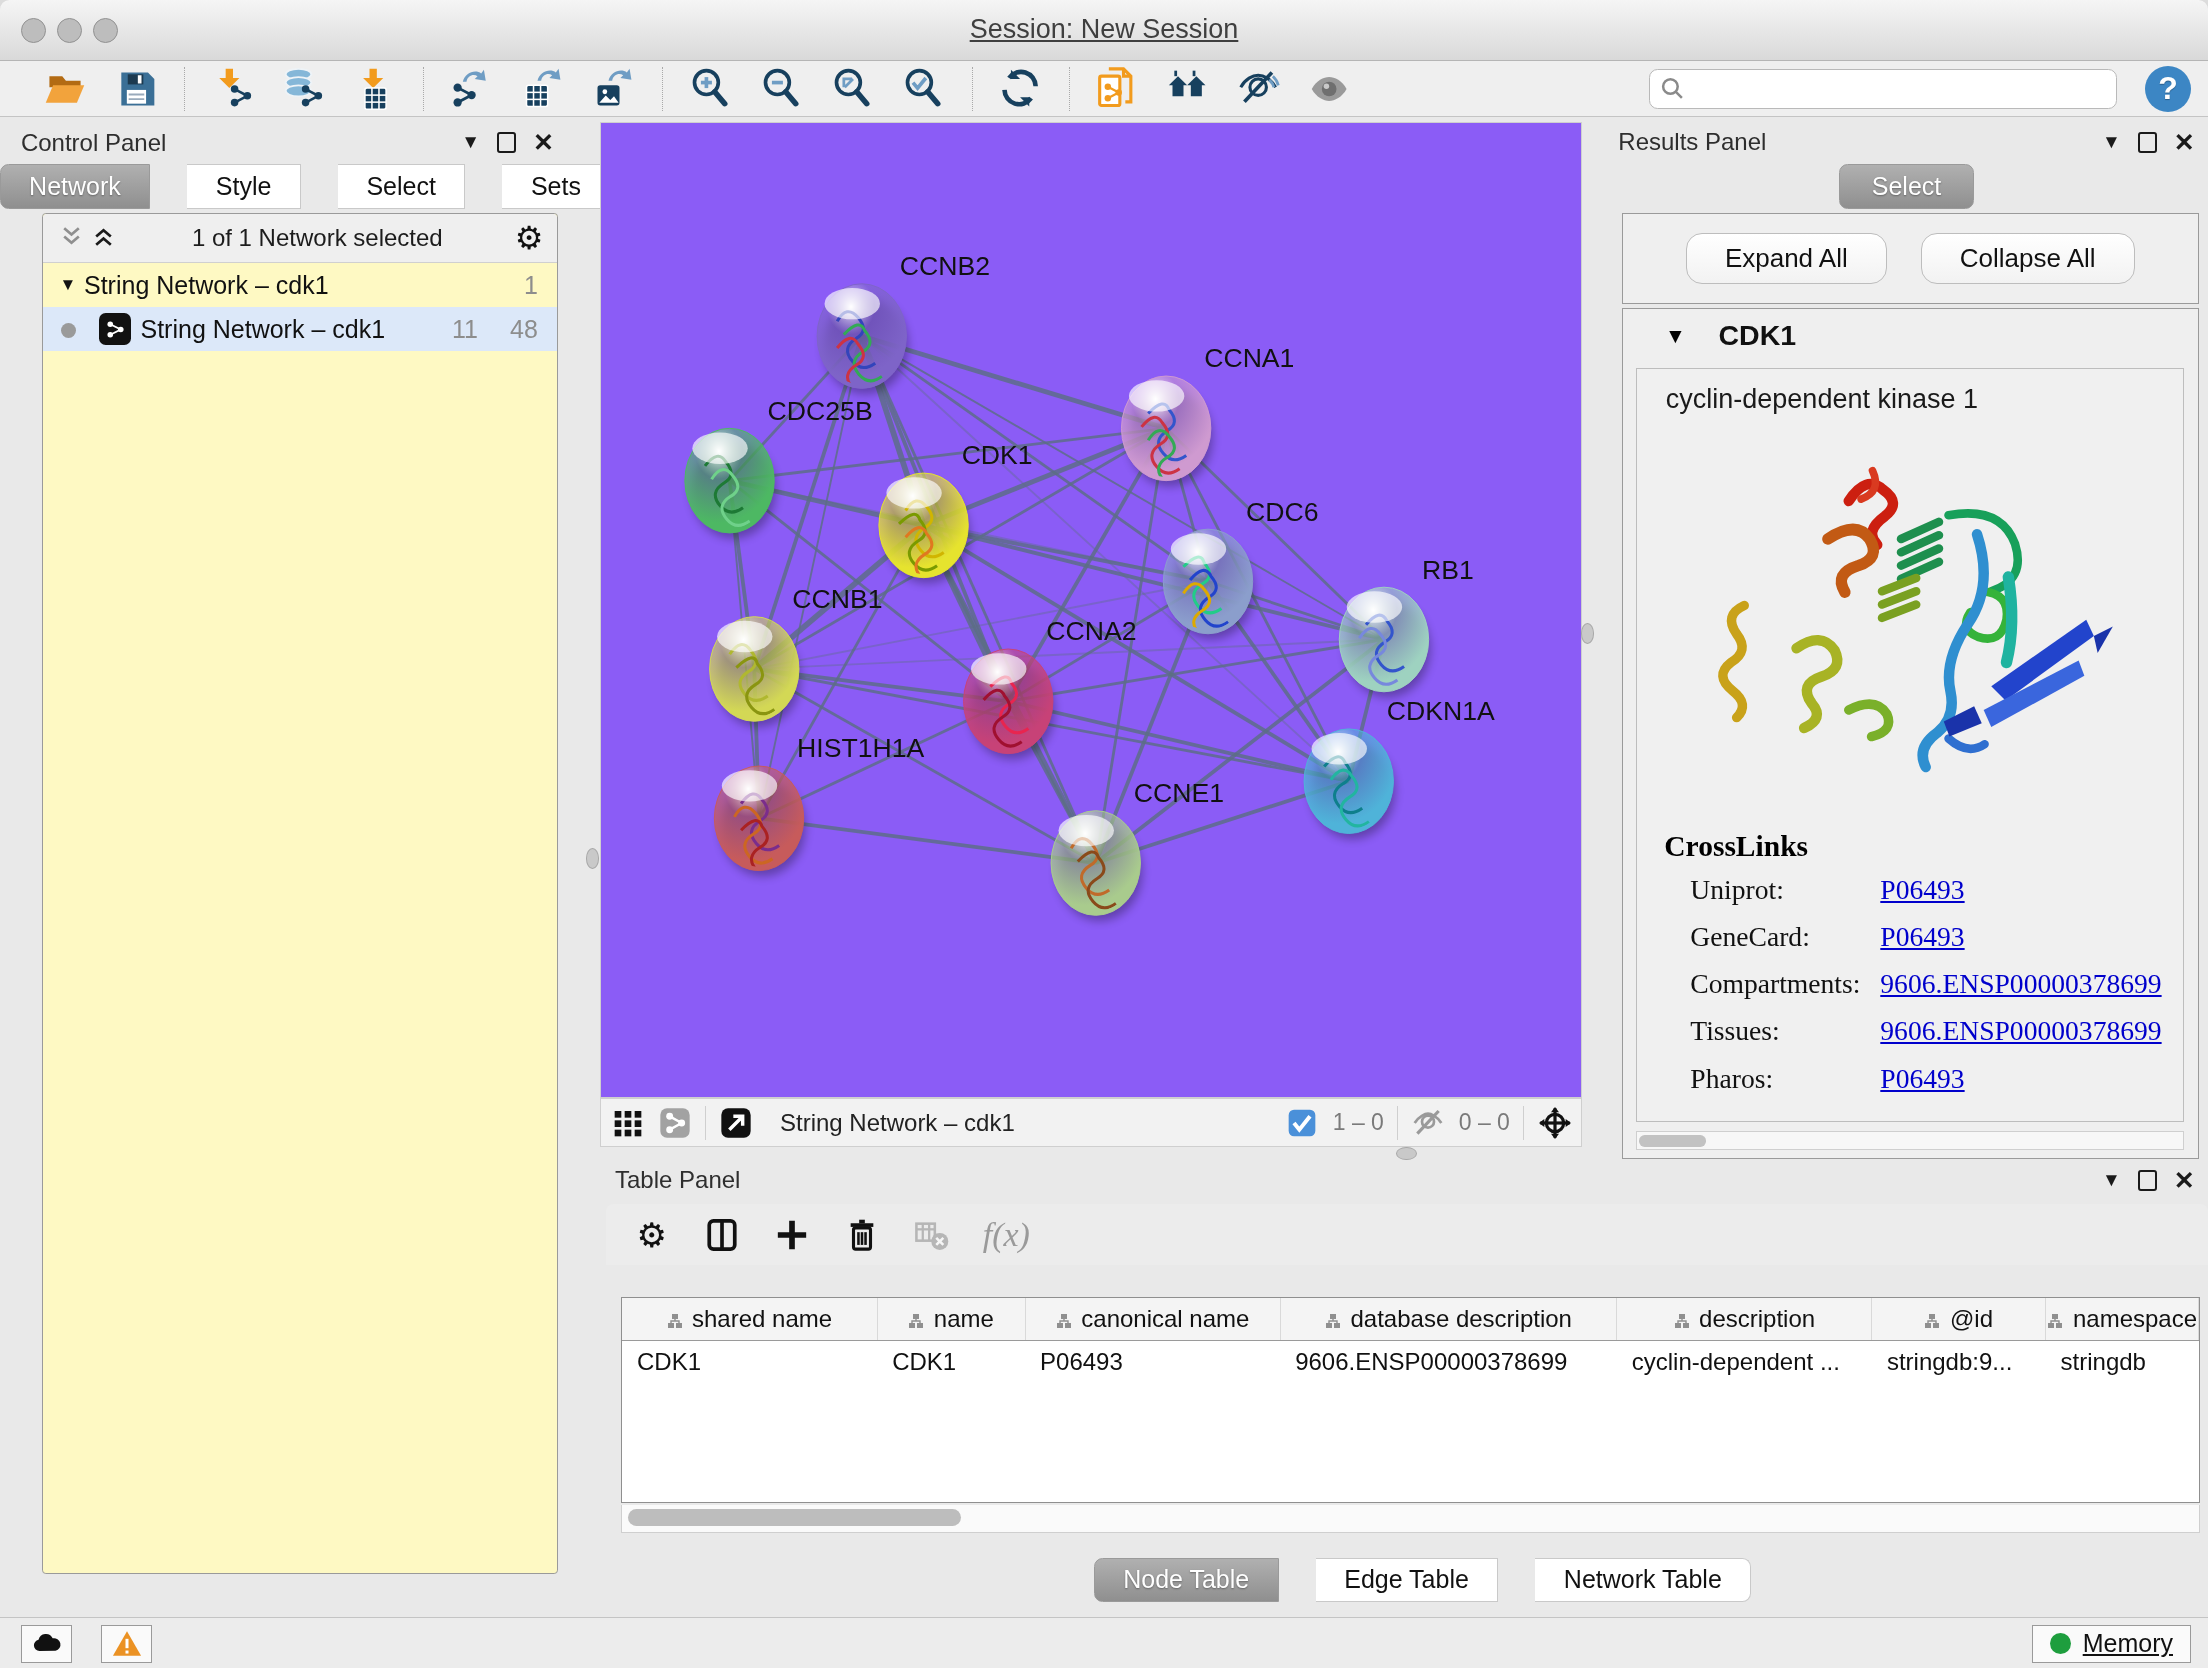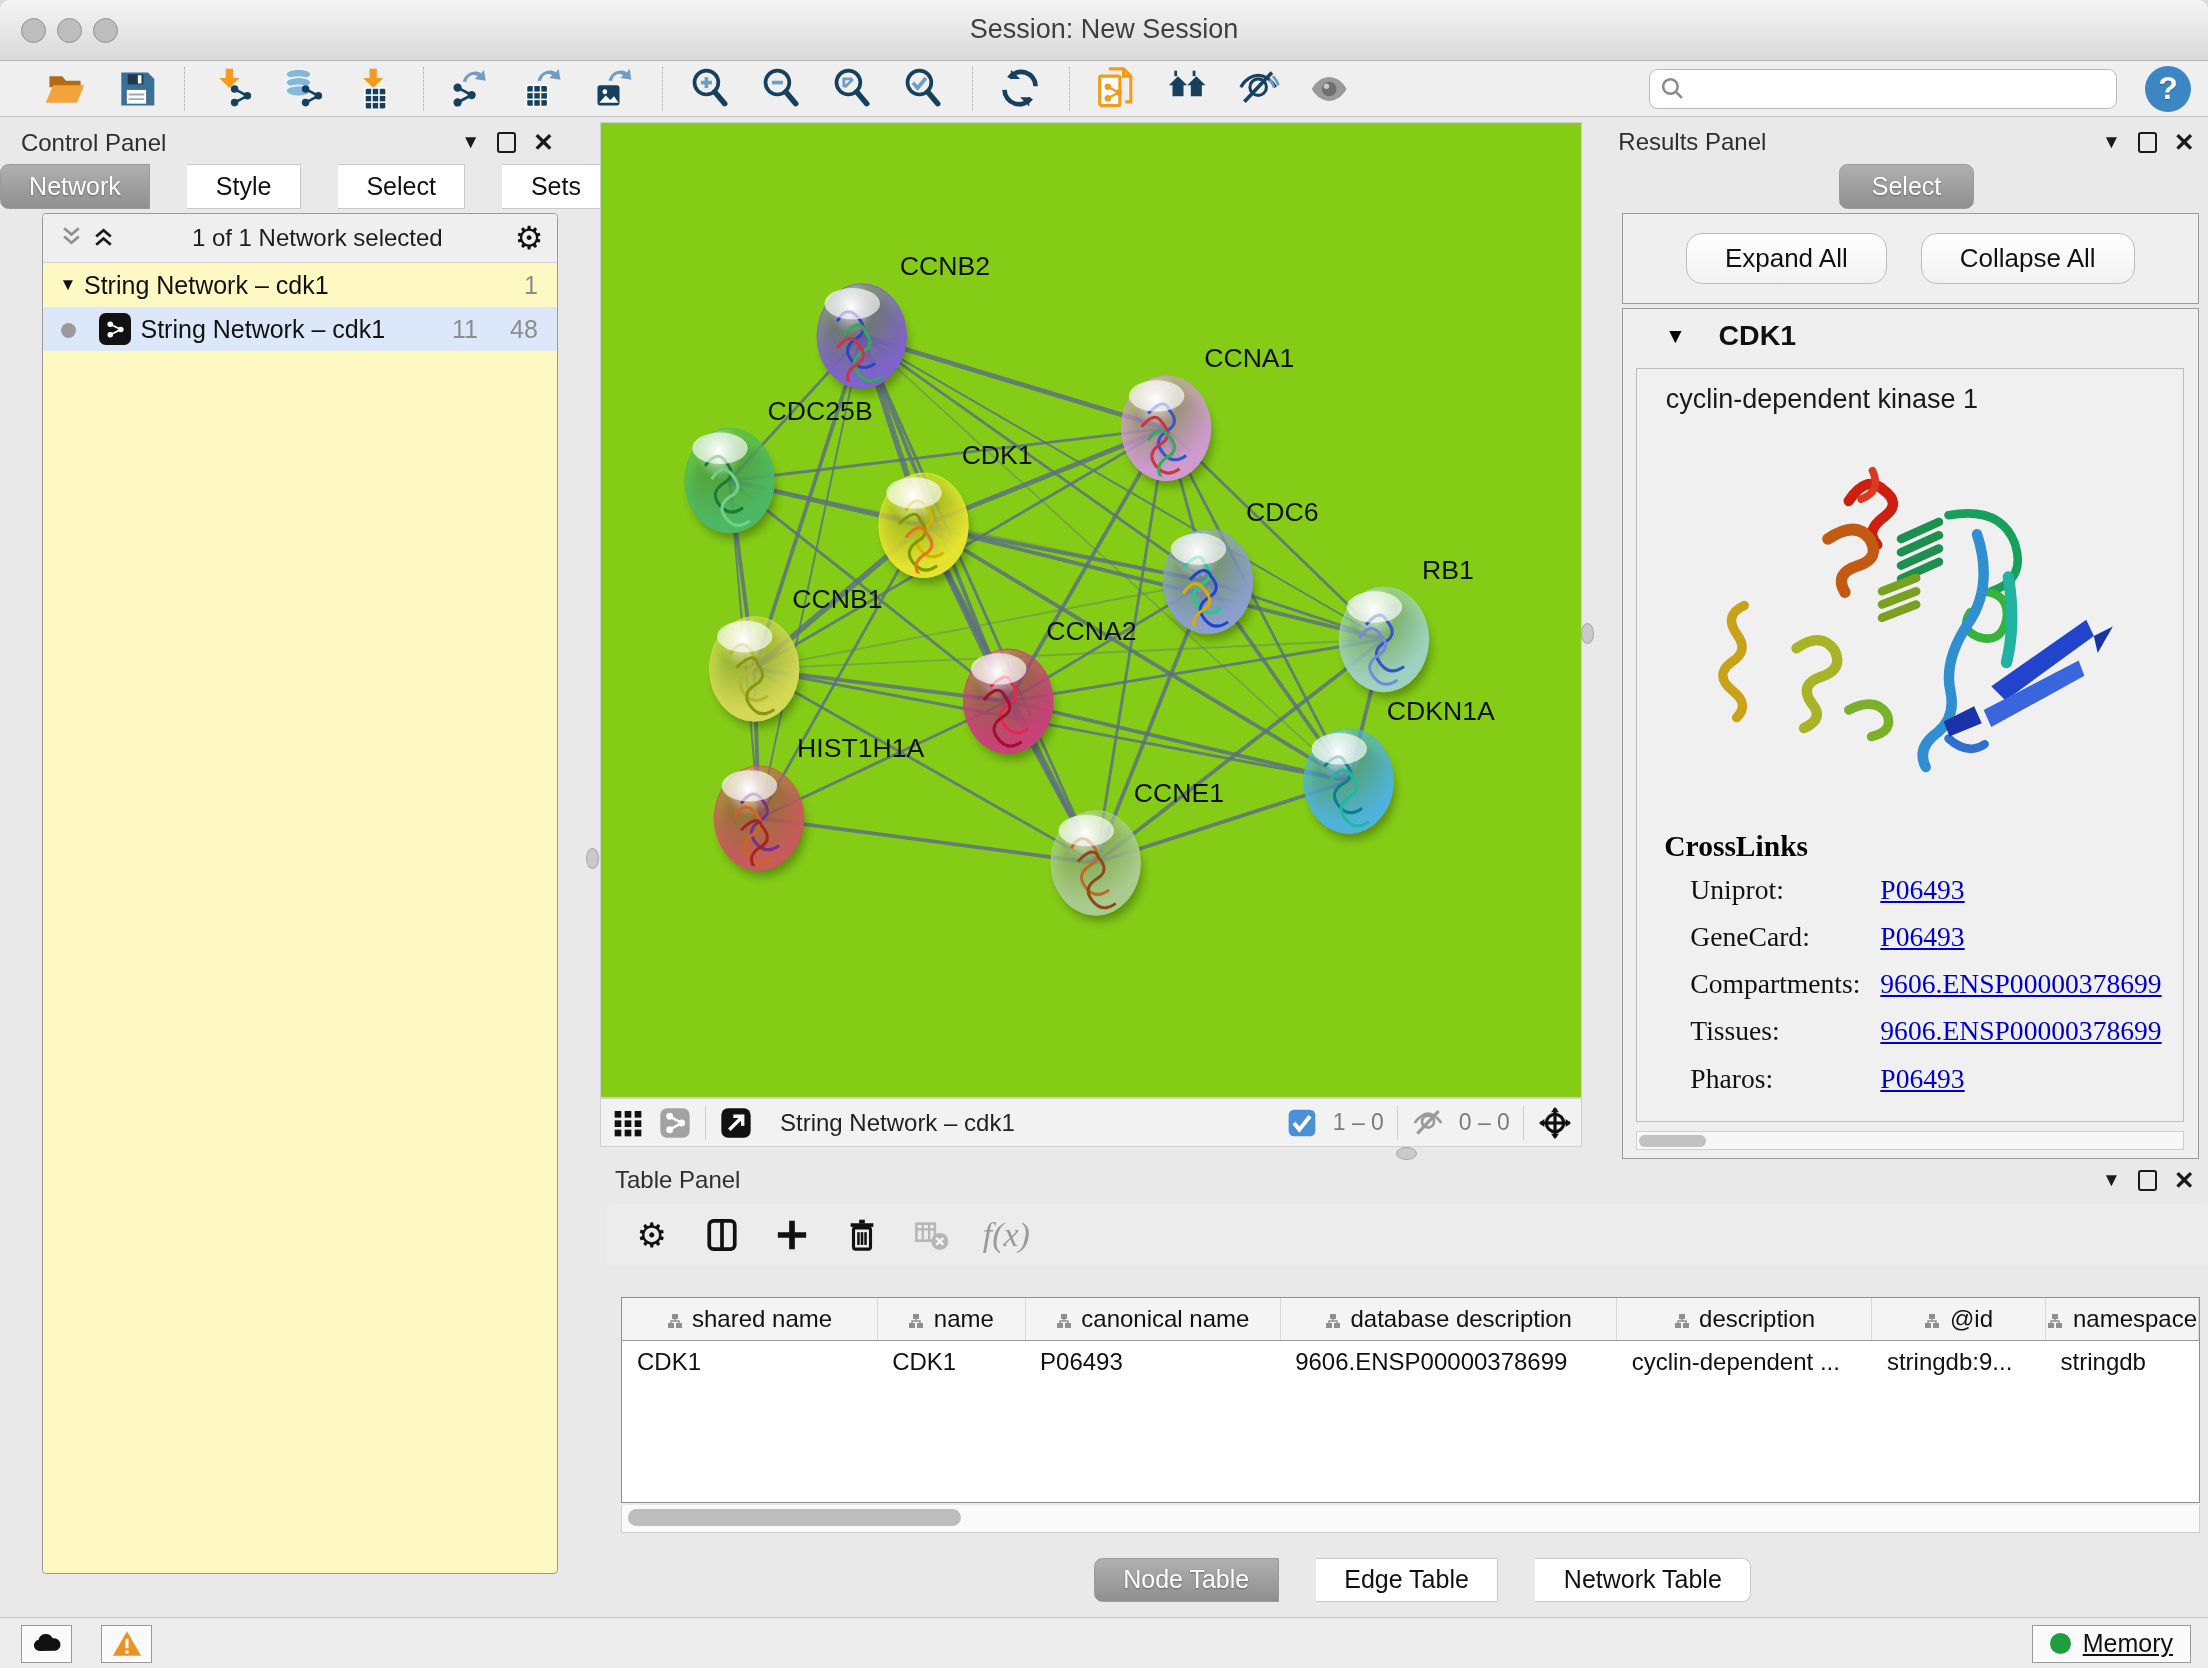--- a/index.html
+++ b/index.html
@@ -4,21 +4,21 @@
 <style>
   * { margin:0; padding:0; box-sizing:border-box; }
   html,body { width:2208px; height:1668px; background:#dcdcdc; font-family:"Liberation Sans",sans-serif; }
   #app { position:relative; width:2208px; height:1668px; background:#e9e9e9; overflow:hidden; border-radius:9.5px 9.5px 0 0; }
 
   
   .titlebar { position:absolute; left:0; top:0; width:2208px; height:61px;
     background:linear-gradient(#f5f5f5,#d9d9d9); border-bottom:1px solid #b5b5b5; border-radius:9.5px 9.5px 0 0; }
   .win-dot { position:absolute; top:18px; width:25px; height:25px; border-radius:50%;
     background:#bdbdbd; border:1px solid #929292; }
-  .win-title { position:absolute; left:0; right:0; top:14.3px; text-align:center; font-size:27px; color:#3f3f3f; }
+  .win-title { position:absolute; left:0; right:0; top:14.3px; text-align:center; font-size:27px; color:#3f3f3f;text-decoration:underline; }
 
   
   .toolbar { position:absolute; left:0; top:61px; width:2208px; height:56px; background:#efefef;
     border-bottom:1px solid #c4c4c4; display:flex; align-items:center; padding:0 17px; }
   .tb-group { display:flex; align-items:center; gap:25px; padding:0 25px; }
   .tb-sep { width:0; height:44px; border-left:1.9px dotted #a9a9a9; }
   .tb-btn { width:46px; height:46px; display:flex; align-items:center; justify-content:center; cursor:pointer; }
   .tb-btn svg { width:44px; height:44px; }
   .tb-spacer { flex:1; }
   .search-wrap { position:relative; width:468px; height:40px; margin-right:28.5px; }
@@ -58,21 +58,21 @@
   .tree-row { display:flex; align-items:center; height:44px; font-size:25px; color:#111; padding:0 9.5px; }
   .tree-row .cnt { color:#8d8d8d; margin-left:auto; display:flex; gap:32px; padding-right:9.5px;}
   .tree-row.sel { background:#dce8f9; }
   .tw { width:32px; text-align:center; }
   .dot-gray { width:15px; height:15px; border-radius:50%; background:#9a9a9a; display:inline-block; }
   .share-badge { width:32px; height:32px; border-radius:6.7px; background:#111; display:inline-flex;
     align-items:center; justify-content:center; margin:0 9.5px 0 15px; }
   .share-badge svg { width:21px; height:21px; }
 
   
-  .net-canvas { position:absolute; left:600px; top:122px; width:982px; height:976px; background:#84cc16;
+  .net-canvas { position:absolute; left:600px; top:122px; width:982px; height:976px; background:#8b5cf6;
     border:1px solid #cfcfcf; }
   .net-strip { position:absolute; left:600px; top:1098px; width:982px; height:49px; background:#f2f2f2;
     border:1px solid #cfcfcf; display:flex; align-items:center; padding:0 9.5px; gap:13.3px; }
   .ns-sep { width:0; height:34px; border-left:1px solid #cfcfcf; }
   .ns-title { font-size:24px; color:#222; flex:1; padding-left:13.3px; }
   .ns-num { font-size:23px; color:#7a7a7a; }
   .ns-ico { width:34px; height:34px; display:flex; align-items:center; justify-content:center; }
   .ns-ico svg { width:32px; height:32px; }
   .split-dot { position:absolute; width:13.3px; height:21px; border-radius:50%; background:#c9c9c9; border:1px solid #a8a8a8; }
 

